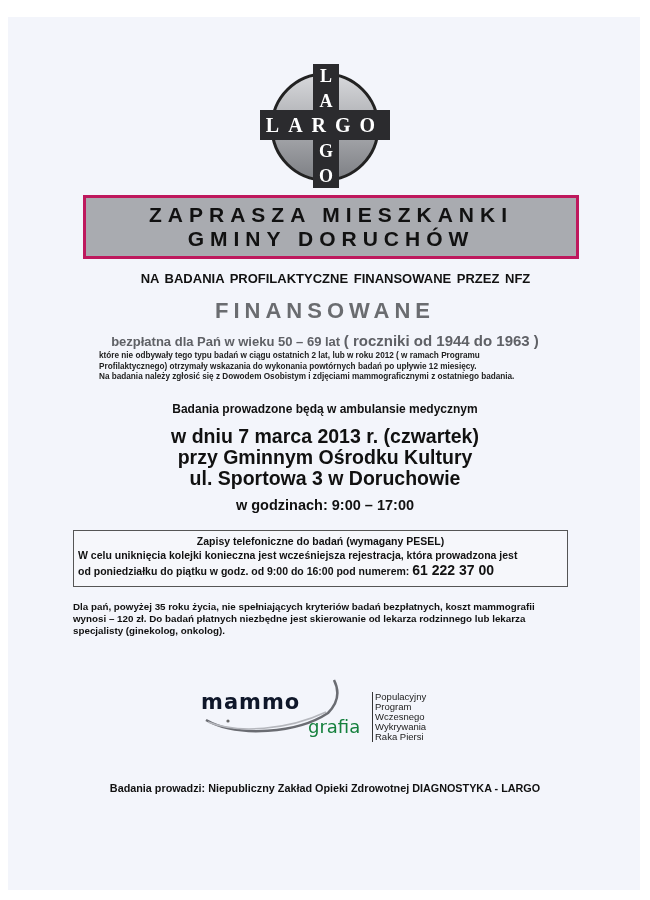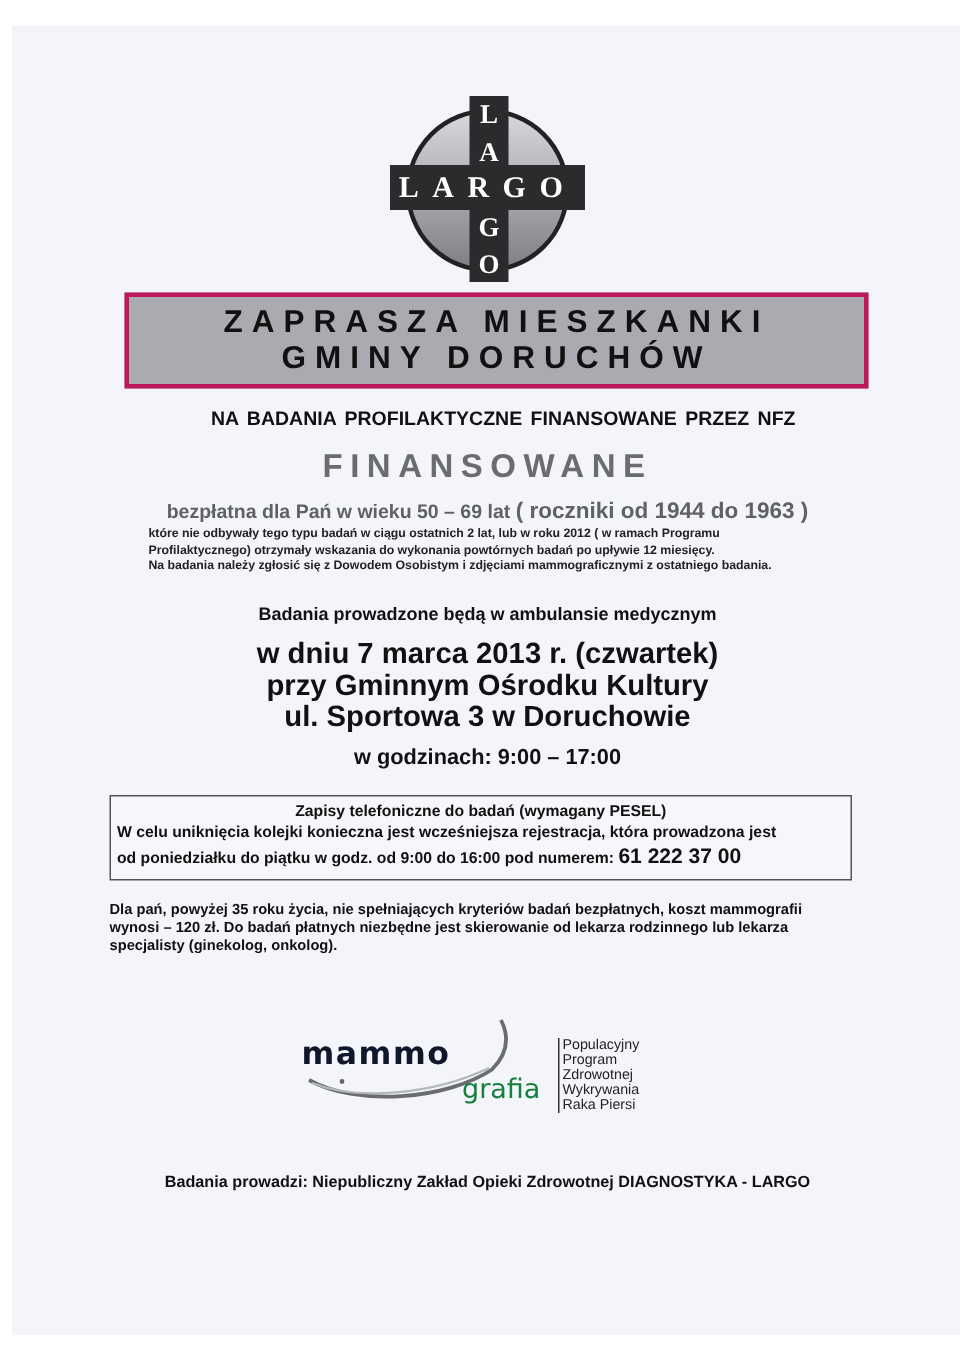--- a/index.html
+++ b/index.html
@@ -129,20 +129,20 @@
     <path d="M8 42 C 40 60, 100 55, 130 35 C 140 25, 142 14, 136 2" fill="none" stroke="#6a6c72" stroke-width="2.5"></path>
     <path d="M10 44 C 40 56, 90 52, 128 34" fill="none" stroke="#b5b7bd" stroke-width="1.5"></path>
     <circle cx="30" cy="43" r="1.6" fill="#666"></circle>
   </svg>
   <div class="abs" style="left:3px;top:12px;font:bold 21px 'DejaVu Sans',sans-serif;color:#0f172a;letter-spacing:1px;">mammo</div>
   <div class="abs" style="left:91px;top:38px;font:18px 'DejaVu Sans',sans-serif;color:#15803d;margin-left:19px;">grafia</div>
 </div>
 <div class="prog">
   <div>Populacyjny</div>
   <div>Program</div>
-  <div>Zdrowotnej</div>
+  <div>Wczesnego</div>
   <div>Wykrywania</div>
   <div>Raka Piersi</div>
 </div>
 
 <div class="abs center footer">
   <div>Badania prowadzi: Niepubliczny Zakład Opieki Zdrowotnej DIAGNOSTYKA - LARGO</div>
 </div>
 
 </body></html>

